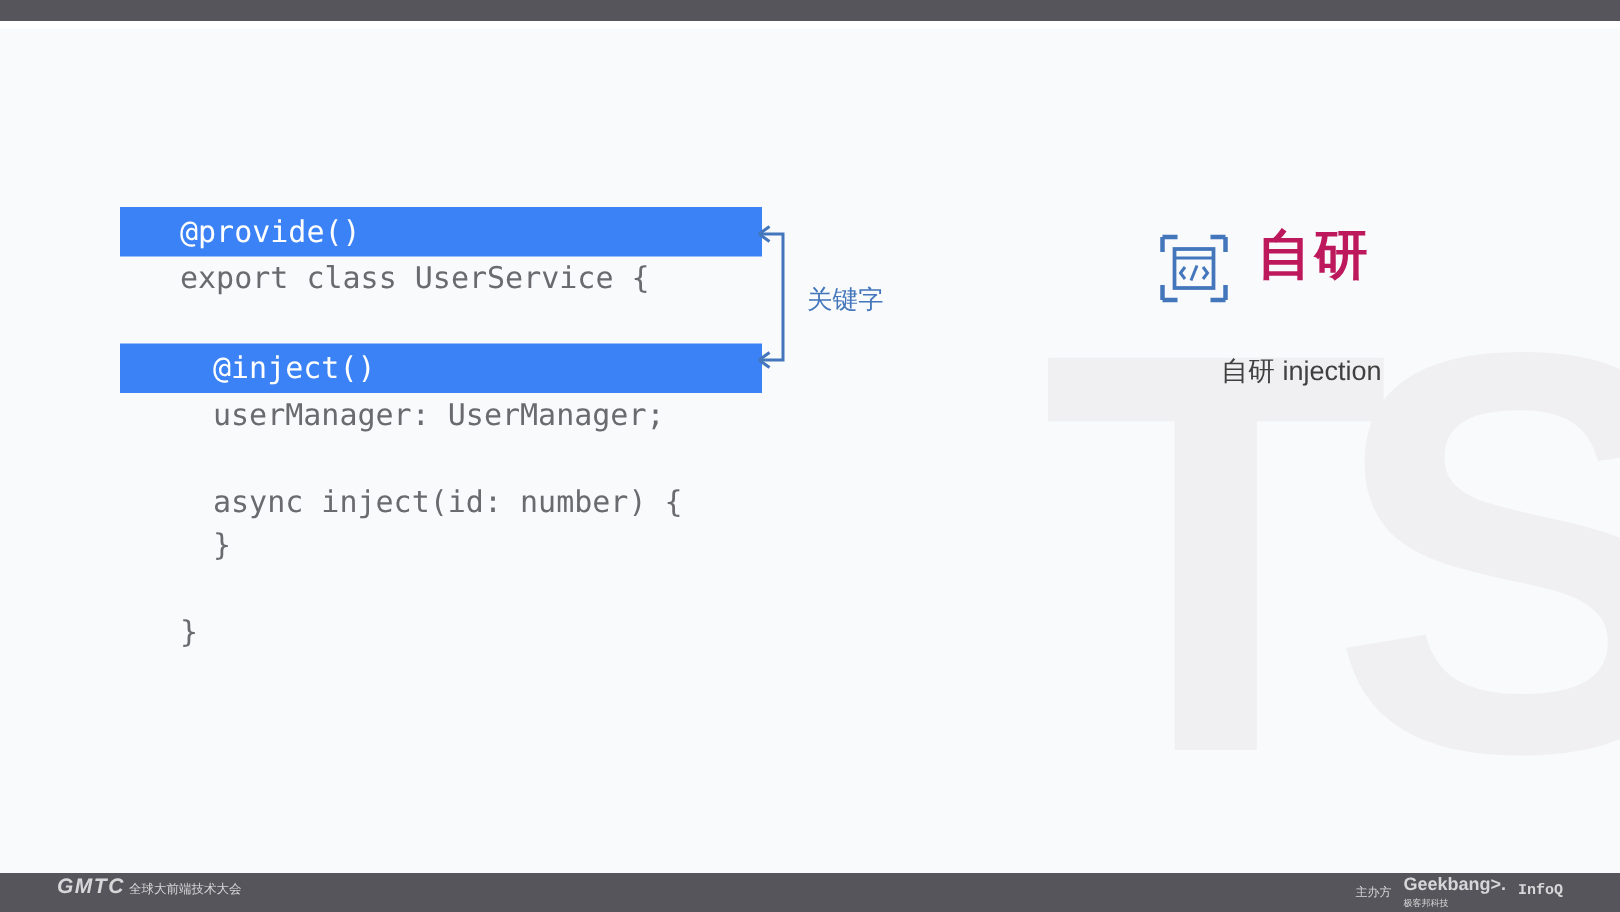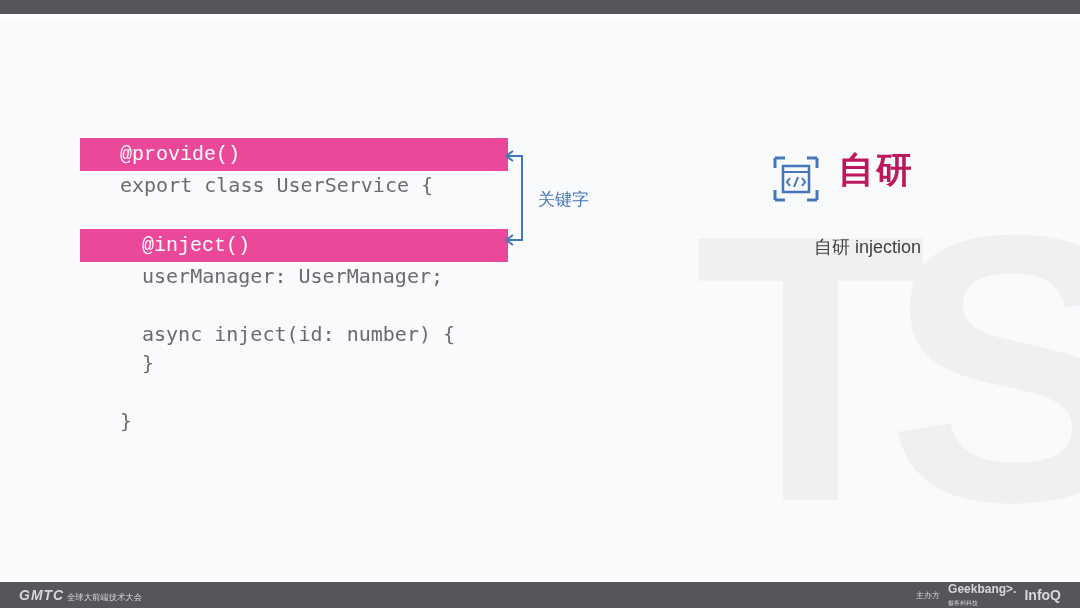--- a/index.html
+++ b/index.html
@@ -39,27 +39,26 @@
       top: 138px;
       left: 98px;
       width: 410px;
       font-family: 'Consolas', 'Monaco', monospace;
       font-size: 20px;
       line-height: 1.45;
       z-index: 2;
       color: #6b6b6f;
     }
     .code-block .highlight {
-      background: #ec4899;
+      background: #3b82f6;
       color: #fff;
       display: block;
       padding: 2px 0 2px 18px;
       margin-left: -18px;
       width: calc(100% + 18px);
-      font-family: Liberation Mono, monospace;
     }
     .code-line {
       padding-left: 0;
       white-space: pre;
     }
     .indent1 { padding-left: 22px; }
     .indent2 { padding-left: 44px; }
     .keyword-label {
       position: absolute;
       top: 188px;
@@ -104,39 +103,39 @@
     .footer {
       position: absolute;
       bottom: 0;
       left: 0;
       width: 100%;
       height: 26px;
       background: #56555b;
       color: #d7d7da;
       display: flex;
       justify-content: space-between;
-      align-items: center;
-      padding: 0 19px;
+      align-items: flex-start;
+      padding: 0 38px;
       font-size: 10px;
       z-index: 5;
     }
     .footer-left {
       font-weight: 800;
       font-size: 14px;
       letter-spacing: 1px;
       font-style: italic;
     }
     .footer-right {
       display: flex;
       align-items: center;
       gap: 8px;
     }
     .footer-right .tiny { font-size: 8px; }
     .footer-right .gb { font-size: 12px; font-weight: 600; }
-    .footer-right .iq { font-size: 14px; font-weight: 700; }
+    .footer-right .iq { font-size: 10px; font-weight: 700; font-family: Liberation Mono, monospace; }
     .whitebar {
       position: absolute;
       left: 0;
       top: 14px;
       width: 100%;
       height: 5px;
       background: #fff;
     }
   </style>
 </head>

